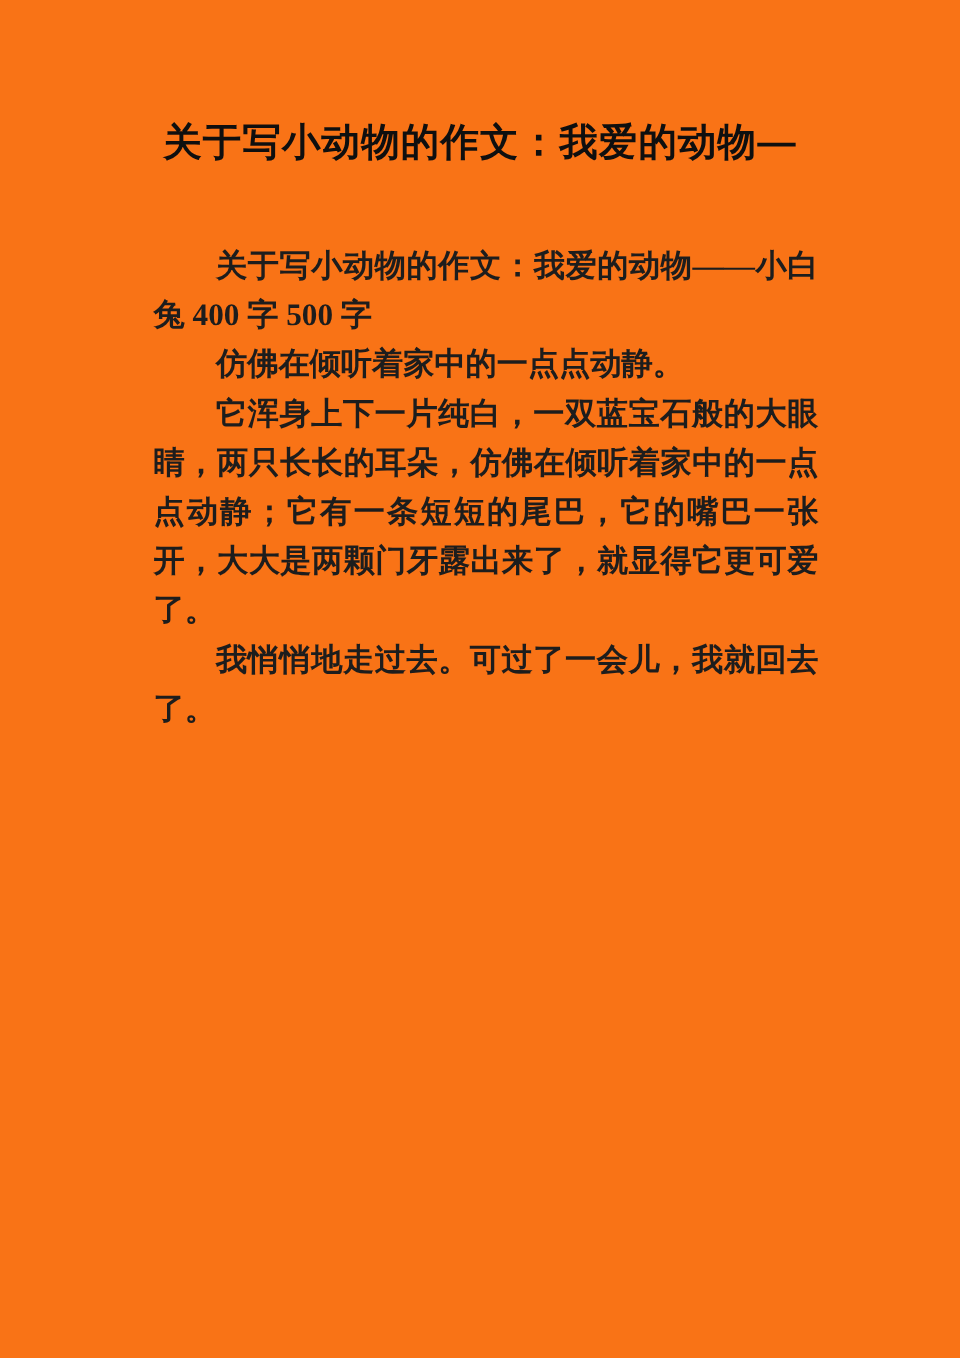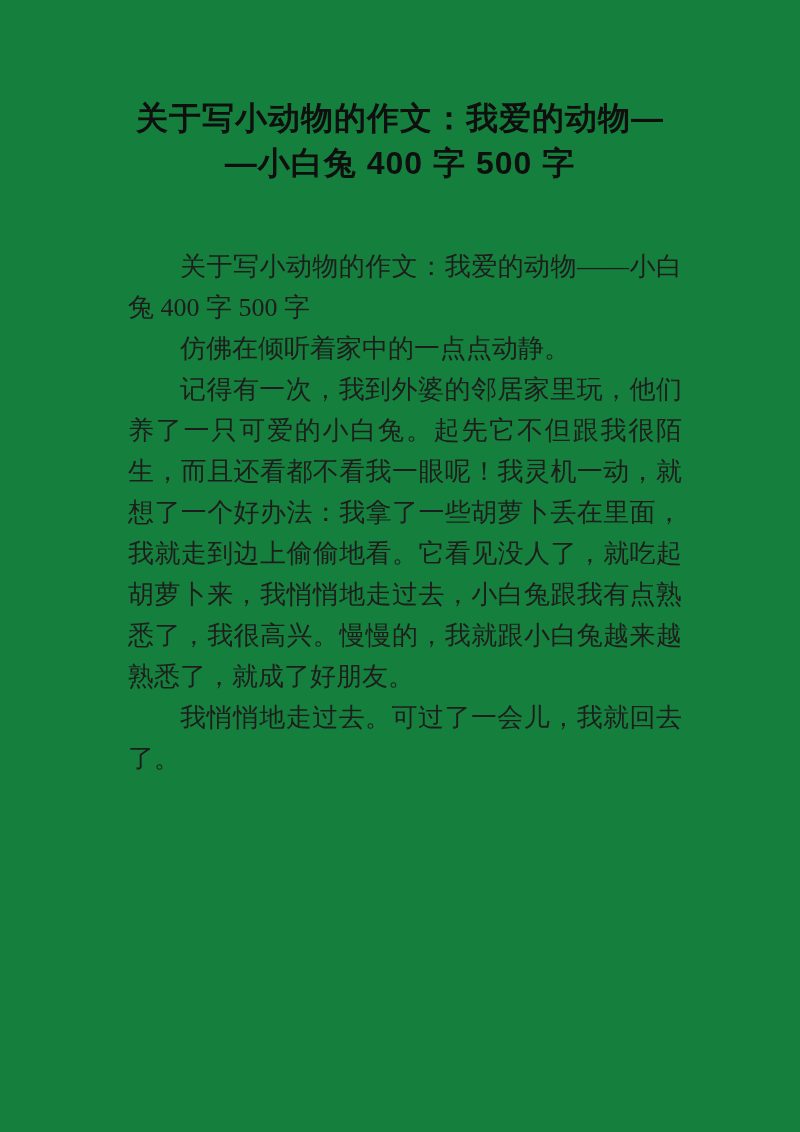--- a/index.html
+++ b/index.html
@@ -4,21 +4,21 @@
 <style>
   html, body {
     margin: 0;
     padding: 0;
     background: #ffffff;
   }
   .page {
     position: relative;
     width: 800px;
     height: 1132px;
-    background: #15803d;
+    background: #f97316;
     overflow: hidden;
     box-sizing: border-box;
   }
   .doc-title {
     margin: 96px 66px 0 66px;
     font-family: "Liberation Sans", "DejaVu Sans", sans-serif;
     font-weight: bold;
     font-size: 32px;
     line-height: 45px;
     letter-spacing: 1px;
@@ -31,32 +31,32 @@
     font-size: 26px;
     line-height: 41px;
     text-align: justify;
     color: #1d1d1d;
   }
   .doc-body p {
     margin: 0;
     padding: 0;
     text-indent: 2em;
     word-break: break-all;
+    font-weight: bold;
   }
 </style>
 </head>
 <body>
 
 <div class="page">
 
   <h1 class="doc-title">
     <div>关于写小动物的作文：我爱的动物—</div>
-    <div>—小白兔 400 字 500 字</div>
   </h1>
 
   <div class="doc-body">
     <p>关于写小动物的作文：我爱的动物——小白兔 400 字 500 字</p>
     <p>仿佛在倾听着家中的一点点动静。</p>
-    <p>记得有一次，我到外婆的邻居家里玩，他们养了一只可爱的小白兔。起先它不但跟我很陌生，而且还看都不看我一眼呢！我灵机一动，就想了一个好办法：我拿了一些胡萝卜丢在里面，我就走到边上偷偷地看。它看见没人了，就吃起胡萝卜来，我悄悄地走过去，小白兔跟我有点熟悉了，我很高兴。慢慢的，我就跟小白兔越来越熟悉了，就成了好朋友。</p>
+    <p>它浑身上下一片纯白，一双蓝宝石般的大眼睛，两只长长的耳朵，仿佛在倾听着家中的一点点动静；它有一条短短的尾巴，它的嘴巴一张开，大大是两颗门牙露出来了，就显得它更可爱了。</p>
     <p>我悄悄地走过去。可过了一会儿，我就回去了。</p>
   </div>
 
 </div>
 
 </body></html>

